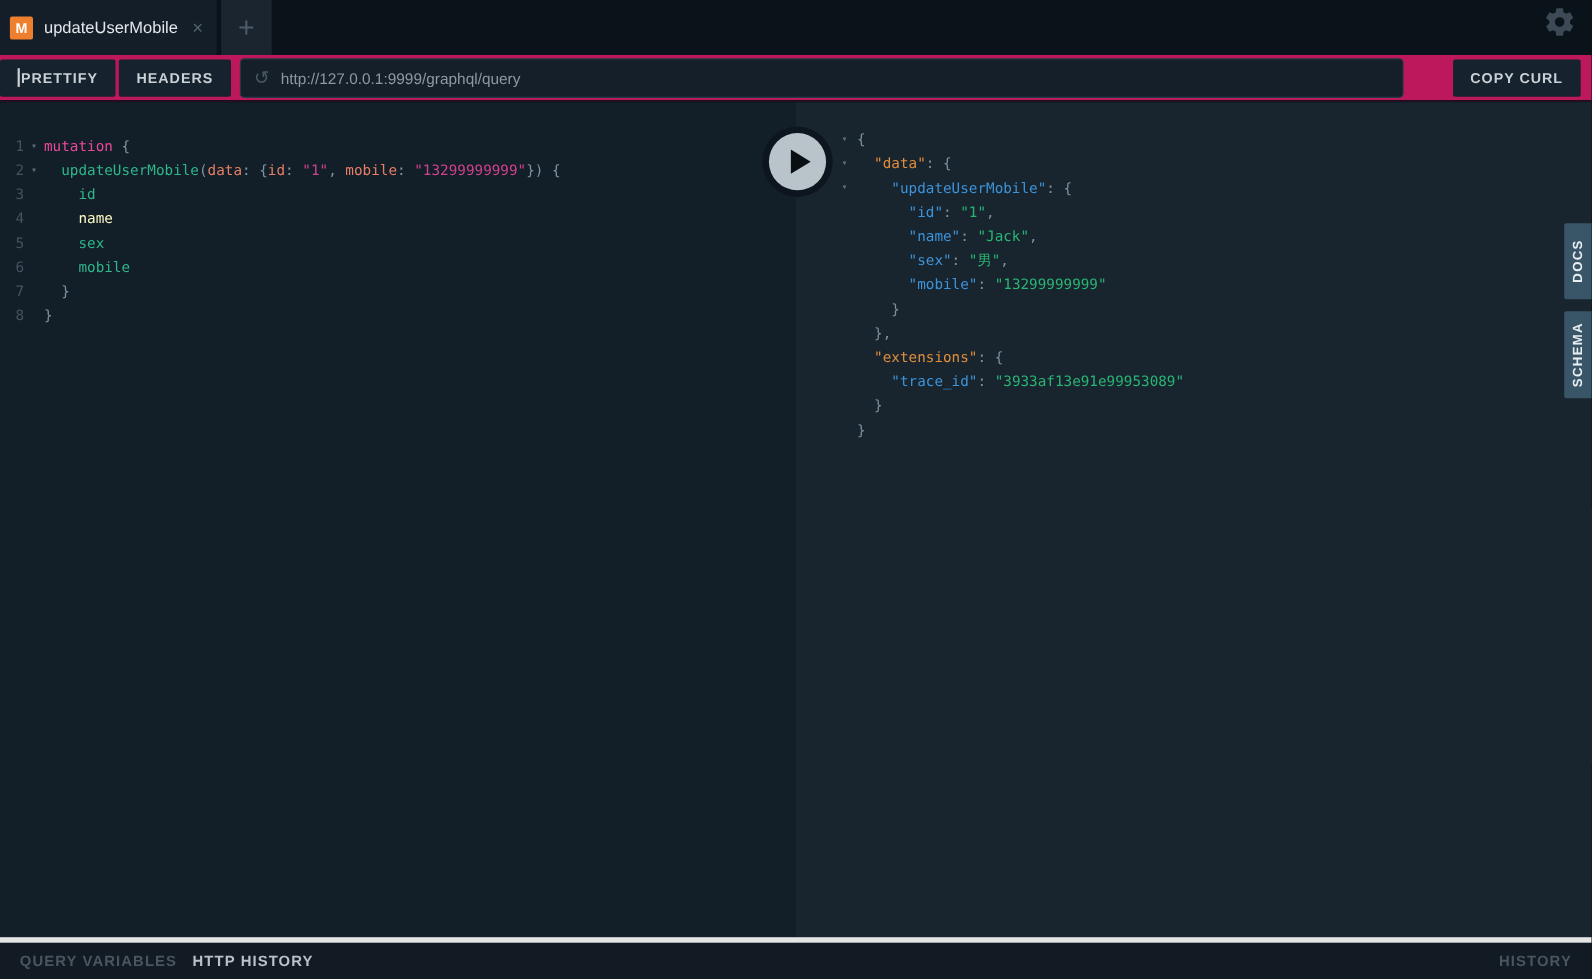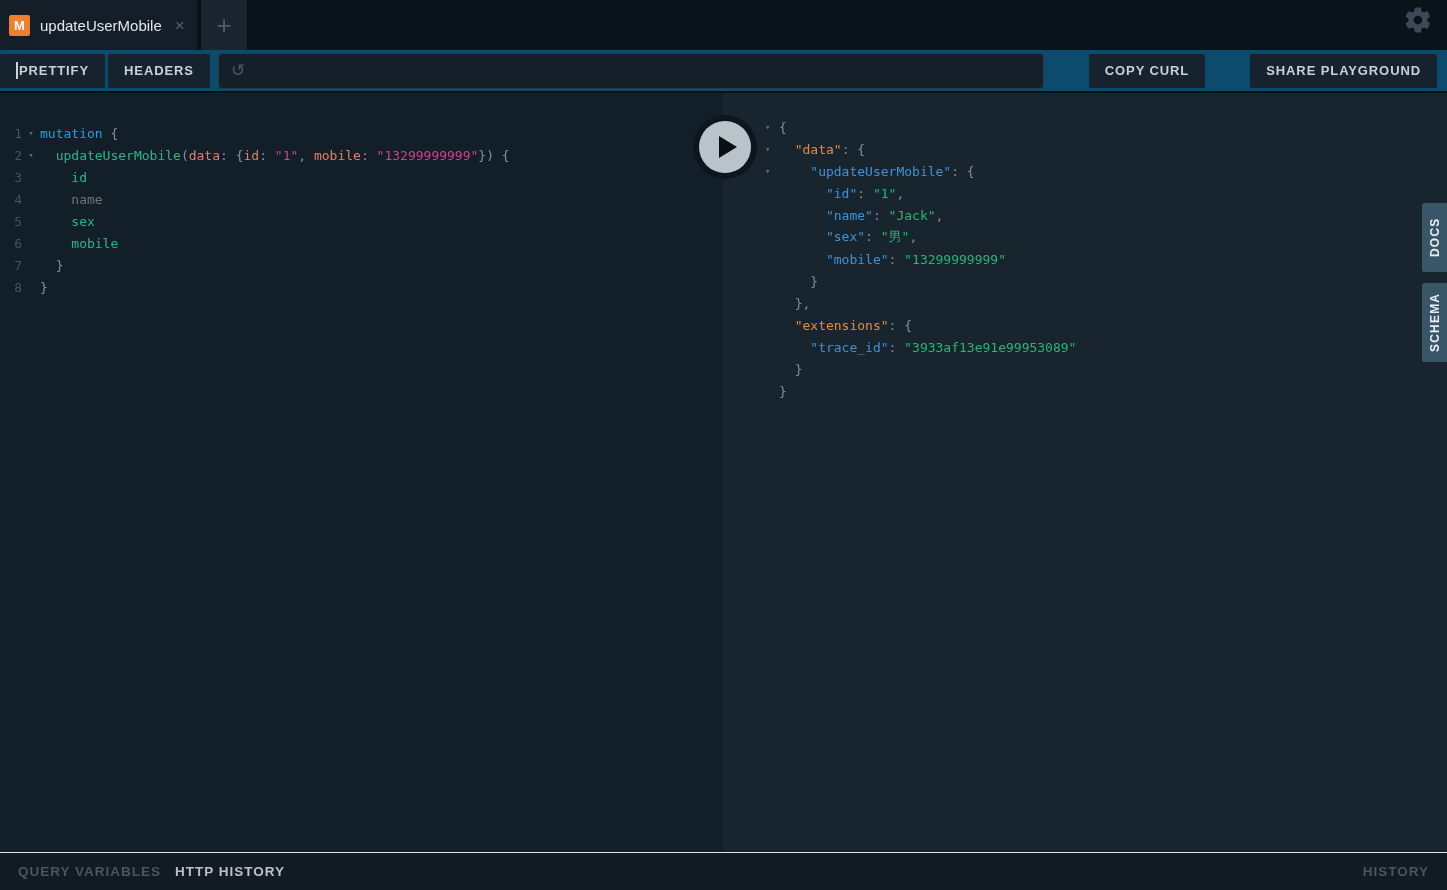--- a/index.html
+++ b/index.html
@@ -28,21 +28,21 @@
     position: absolute; left: 201px; top: 0; width: 46px; height: 50px;
     background: #1a2530; display: flex; align-items: center; justify-content: center;
     color: #4e5b66; font-size: 26px; font-weight: 300; cursor: pointer;
   }
   .gear-btn { position: absolute; right: 14px; top: 5px; width: 30px; height: 30px; cursor: pointer; }
   .gear-btn svg { width: 30px; height: 30px; fill: #3d4a55; }
 
   
   .toolbar {
     position: absolute; top: 50px; left: 0; width: 100%; height: 42px;
-    background: #0c4a6e; display: flex; align-items: center;
+    background: #be185d; display: flex; align-items: center;
     border-bottom: 1px solid #080e14;
   }
   .tb-btn {
     height: 34px; background: #16222d; border: none; border-radius: 2px;
     color: #c9d0d6; font-family: "Liberation Sans", sans-serif;
     font-size: 13px; font-weight: 600; letter-spacing: 0.9px;
     padding: 0 16px; margin-left: 0; cursor: pointer; white-space: nowrap;
     display: flex; align-items: center;
   }
   .tb-btn + .tb-btn { margin-left: 3px; }
@@ -107,21 +107,21 @@
     writing-mode: vertical-rl; transform: rotate(180deg);
     border-radius: 0 2px 2px 0; cursor: pointer;
   }
   .side-tab.docs { top: 203px; height: 69px; }
   .side-tab.schema { top: 283px; height: 79px; }
 
   
   .bottombar {
     position: absolute; bottom: 0; left: 0; width: 100%; height: 38px;
     background: #121b23; display: flex; align-items: center; padding: 0 18px;
-    border-top: 1px solid #e5e5e5;
+    border-top: 5px solid #e5e5e5;
   }
   .bb-item { font-size: 13.5px; font-weight: bold; letter-spacing: 1px; cursor: pointer; white-space: nowrap; }
   .bb-dim { color: #4b555f; }
   .bb-active { color: #bac1c8; margin-left: 14px; }
   .bb-spacer { flex: 1; }
 </style>
 </head>
 <body>
 
 <div class="topbar">
@@ -143,35 +143,33 @@
 <div class="toolbar">
   <button class="tb-btn">
     <span class="caret"></span>
     <span>PRETTIFY</span>
   </button>
   <button class="tb-btn">
     <span>HEADERS</span>
   </button>
   <div class="url-wrap">
     <span class="history-glyph">↺</span>
+    <input class="url-input" type="text" value="http://127.0.0.1:9999/graphql/query" style="">
   </div>
   <button class="tb-btn right-btn">
     <span>COPY CURL</span>
   </button>
-  <button class="tb-btn right-btn">
-    <span>SHARE PLAYGROUND</span>
-  </button>
 </div>
 
 <div class="main">
   <div class="editor-pane">
-      <div class="code-line"><span class="gutter-num">1</span><span class="fold-col">▾</span><span class="code-text"><span style="color: #0ea5e9;">mutation</span><span style="color: rgb(129, 147, 161);"> {</span></span></div>
+      <div class="code-line"><span class="gutter-num">1</span><span class="fold-col">▾</span><span class="code-text"><span style="color: #ec4899;">mutation</span><span style="color: rgb(129, 147, 161);"> {</span></span></div>
       <div class="code-line"><span class="gutter-num">2</span><span class="fold-col">▾</span><span class="code-text"><span style="color: rgb(47, 181, 136);">  updateUserMobile</span><span style="color: rgb(129, 147, 161);">(</span><span style="color: rgb(231, 126, 101);">data</span><span style="color: rgb(129, 147, 161);">: {</span><span style="color: rgb(231, 126, 101);">id</span><span style="color: rgb(129, 147, 161);">: </span><span style="color: rgb(210, 65, 142);">"1"</span><span style="color: rgb(129, 147, 161);">, </span><span style="color: rgb(231, 126, 101);">mobile</span><span style="color: rgb(129, 147, 161);">: </span><span style="color: rgb(210, 65, 142);">"13299999999"</span><span style="color: rgb(129, 147, 161);">}) {</span></span></div>
       <div class="code-line"><span class="gutter-num">3</span><span class="fold-col"></span><span class="code-text"><span style="color: rgb(47, 181, 136);">    id</span></span></div>
-      <div class="code-line"><span class="gutter-num">4</span><span class="fold-col"></span><span class="code-text"><span style="color: #737373;">    name</span></span></div>
+      <div class="code-line"><span class="gutter-num">4</span><span class="fold-col"></span><span class="code-text"><span style="color: #fef9c3;">    name</span></span></div>
       <div class="code-line"><span class="gutter-num">5</span><span class="fold-col"></span><span class="code-text"><span style="color: rgb(47, 181, 136);">    sex</span></span></div>
       <div class="code-line"><span class="gutter-num">6</span><span class="fold-col"></span><span class="code-text"><span style="color: rgb(47, 181, 136);">    mobile</span></span></div>
       <div class="code-line"><span class="gutter-num">7</span><span class="fold-col"></span><span class="code-text"><span style="color: rgb(129, 147, 161);">  }</span></span></div>
       <div class="code-line"><span class="gutter-num">8</span><span class="fold-col"></span><span class="code-text"><span style="color: rgb(129, 147, 161);">}</span></span></div>
     </div>
   <div class="result-pane">
       <div class="code-line"><span class="r-fold-col">▾</span><span class="code-text"><span style="color: rgb(126, 144, 158);">{</span></span></div>
       <div class="code-line"><span class="r-fold-col">▾</span><span class="code-text"><span style="color: rgb(224, 142, 60);">  "data"</span><span style="color: rgb(126, 144, 158);">: {</span></span></div>
       <div class="code-line"><span class="r-fold-col">▾</span><span class="code-text"><span style="color: rgb(61, 147, 217);">    "updateUserMobile"</span><span style="color: rgb(126, 144, 158);">: {</span></span></div>
       <div class="code-line"><span class="r-fold-col"></span><span class="code-text"><span style="color: rgb(61, 147, 217);">      "id"</span><span style="color: rgb(126, 144, 158);">: </span><span style="color: rgb(41, 181, 115);">"1"</span><span style="color: rgb(126, 144, 158);">,</span></span></div>

